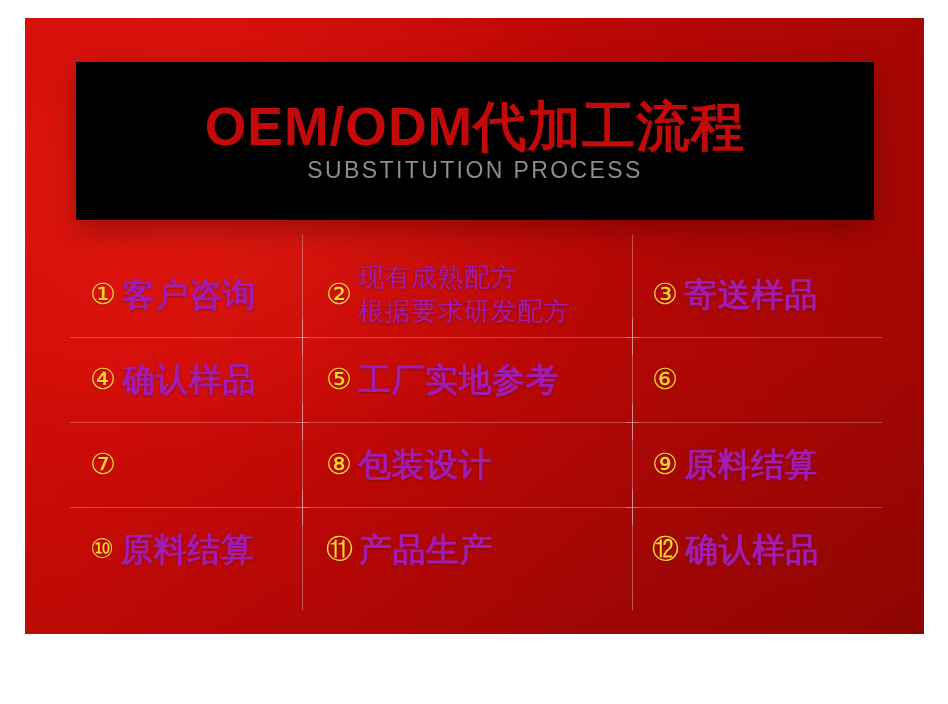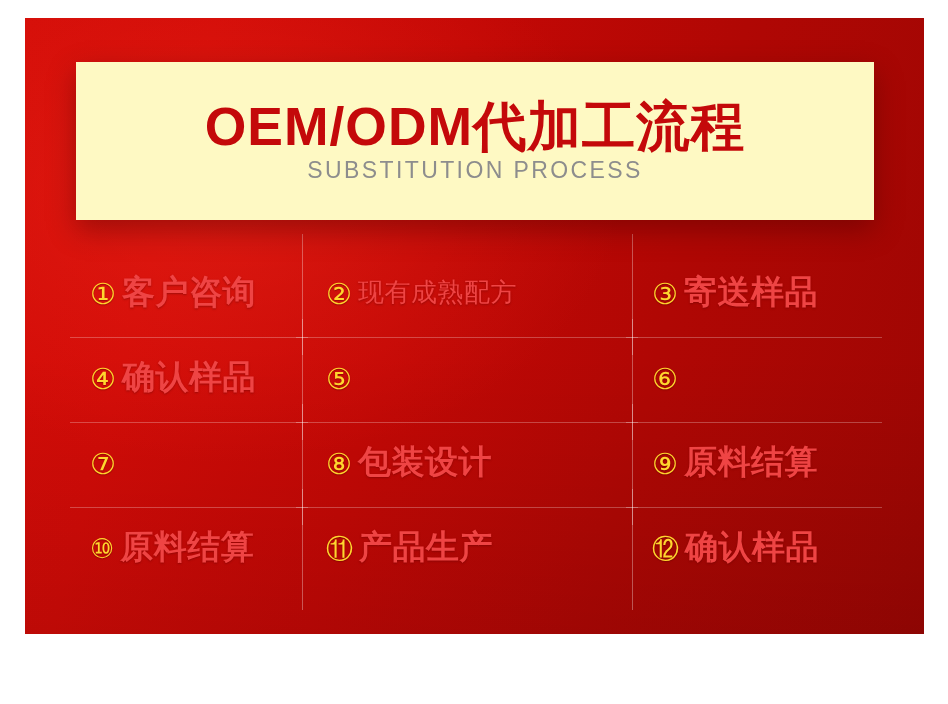--- a/index.html
+++ b/index.html
@@ -36,21 +36,21 @@
     pointer-events: none;
   }
 
   
   .title-card {
     position: absolute;
     left: 76px;
     top: 62px;
     width: 798px;
     height: 158px;
-    background: #fef9c3;
+    background: #000000;
     box-shadow: 0 10px 26px rgba(60,0,0,0.38);
     display: flex;
     flex-direction: column;
     align-items: center;
     justify-content: center;
     z-index: 3;
   }
   .title-main {
     font-size: 54px;
     font-weight: 700;
@@ -110,28 +110,27 @@
     flex: 0 0 auto;
     font-size: 29px;
     color: #ffd62e;
     font-weight: 500;
     line-height: 1;
     text-shadow: 0 1px 1px rgba(90,0,0,0.45);
   }
   .num.wide { font-size: 27px; }
 
   .label {
-    color: #ef4444;
+    color: #a21caf;
     font-size: 33px;
     font-weight: 600;
     letter-spacing: 0.5px;
     line-height: 1.08;
     white-space: nowrap;
     text-shadow: 0 1px 2px rgba(90,0,0,0.40);
-    font-family: Liberation Mono, monospace;
   }
   .label.two-line {
     font-size: 26px;
     font-weight: 500;
     line-height: 1.28;
     white-space: normal;
   }
   .label.two-line span { display: block; }
 
   
@@ -154,33 +153,35 @@
   <div class="steps-grid">
 
     <div class="cell col1">
       <span class="num">①</span>
       <span class="label">客户咨询</span>
     </div>
     <div class="cell col2 bl">
       <span class="num">②</span>
       <span class="label two-line">
         <span>现有成熟配方</span>
+        <span>根据要求研发配方</span>
       </span>
     </div>
     <div class="cell col3 bl">
       <span class="num">③</span>
       <span class="label">寄送样品</span>
     </div>
 
     <div class="cell col1 bt">
       <span class="num">④</span>
       <span class="label">确认样品</span>
     </div>
     <div class="cell col2 bl bt">
       <span class="num">⑤</span>
+      <span class="label">工厂实地参考</span>
     </div>
     <div class="cell col3 bl bt">
       <span class="num">⑥</span>
     </div>
 
     <div class="cell col1 bt">
       <span class="num">⑦</span>
     </div>
     <div class="cell col2 bl bt">
       <span class="num">⑧</span>

